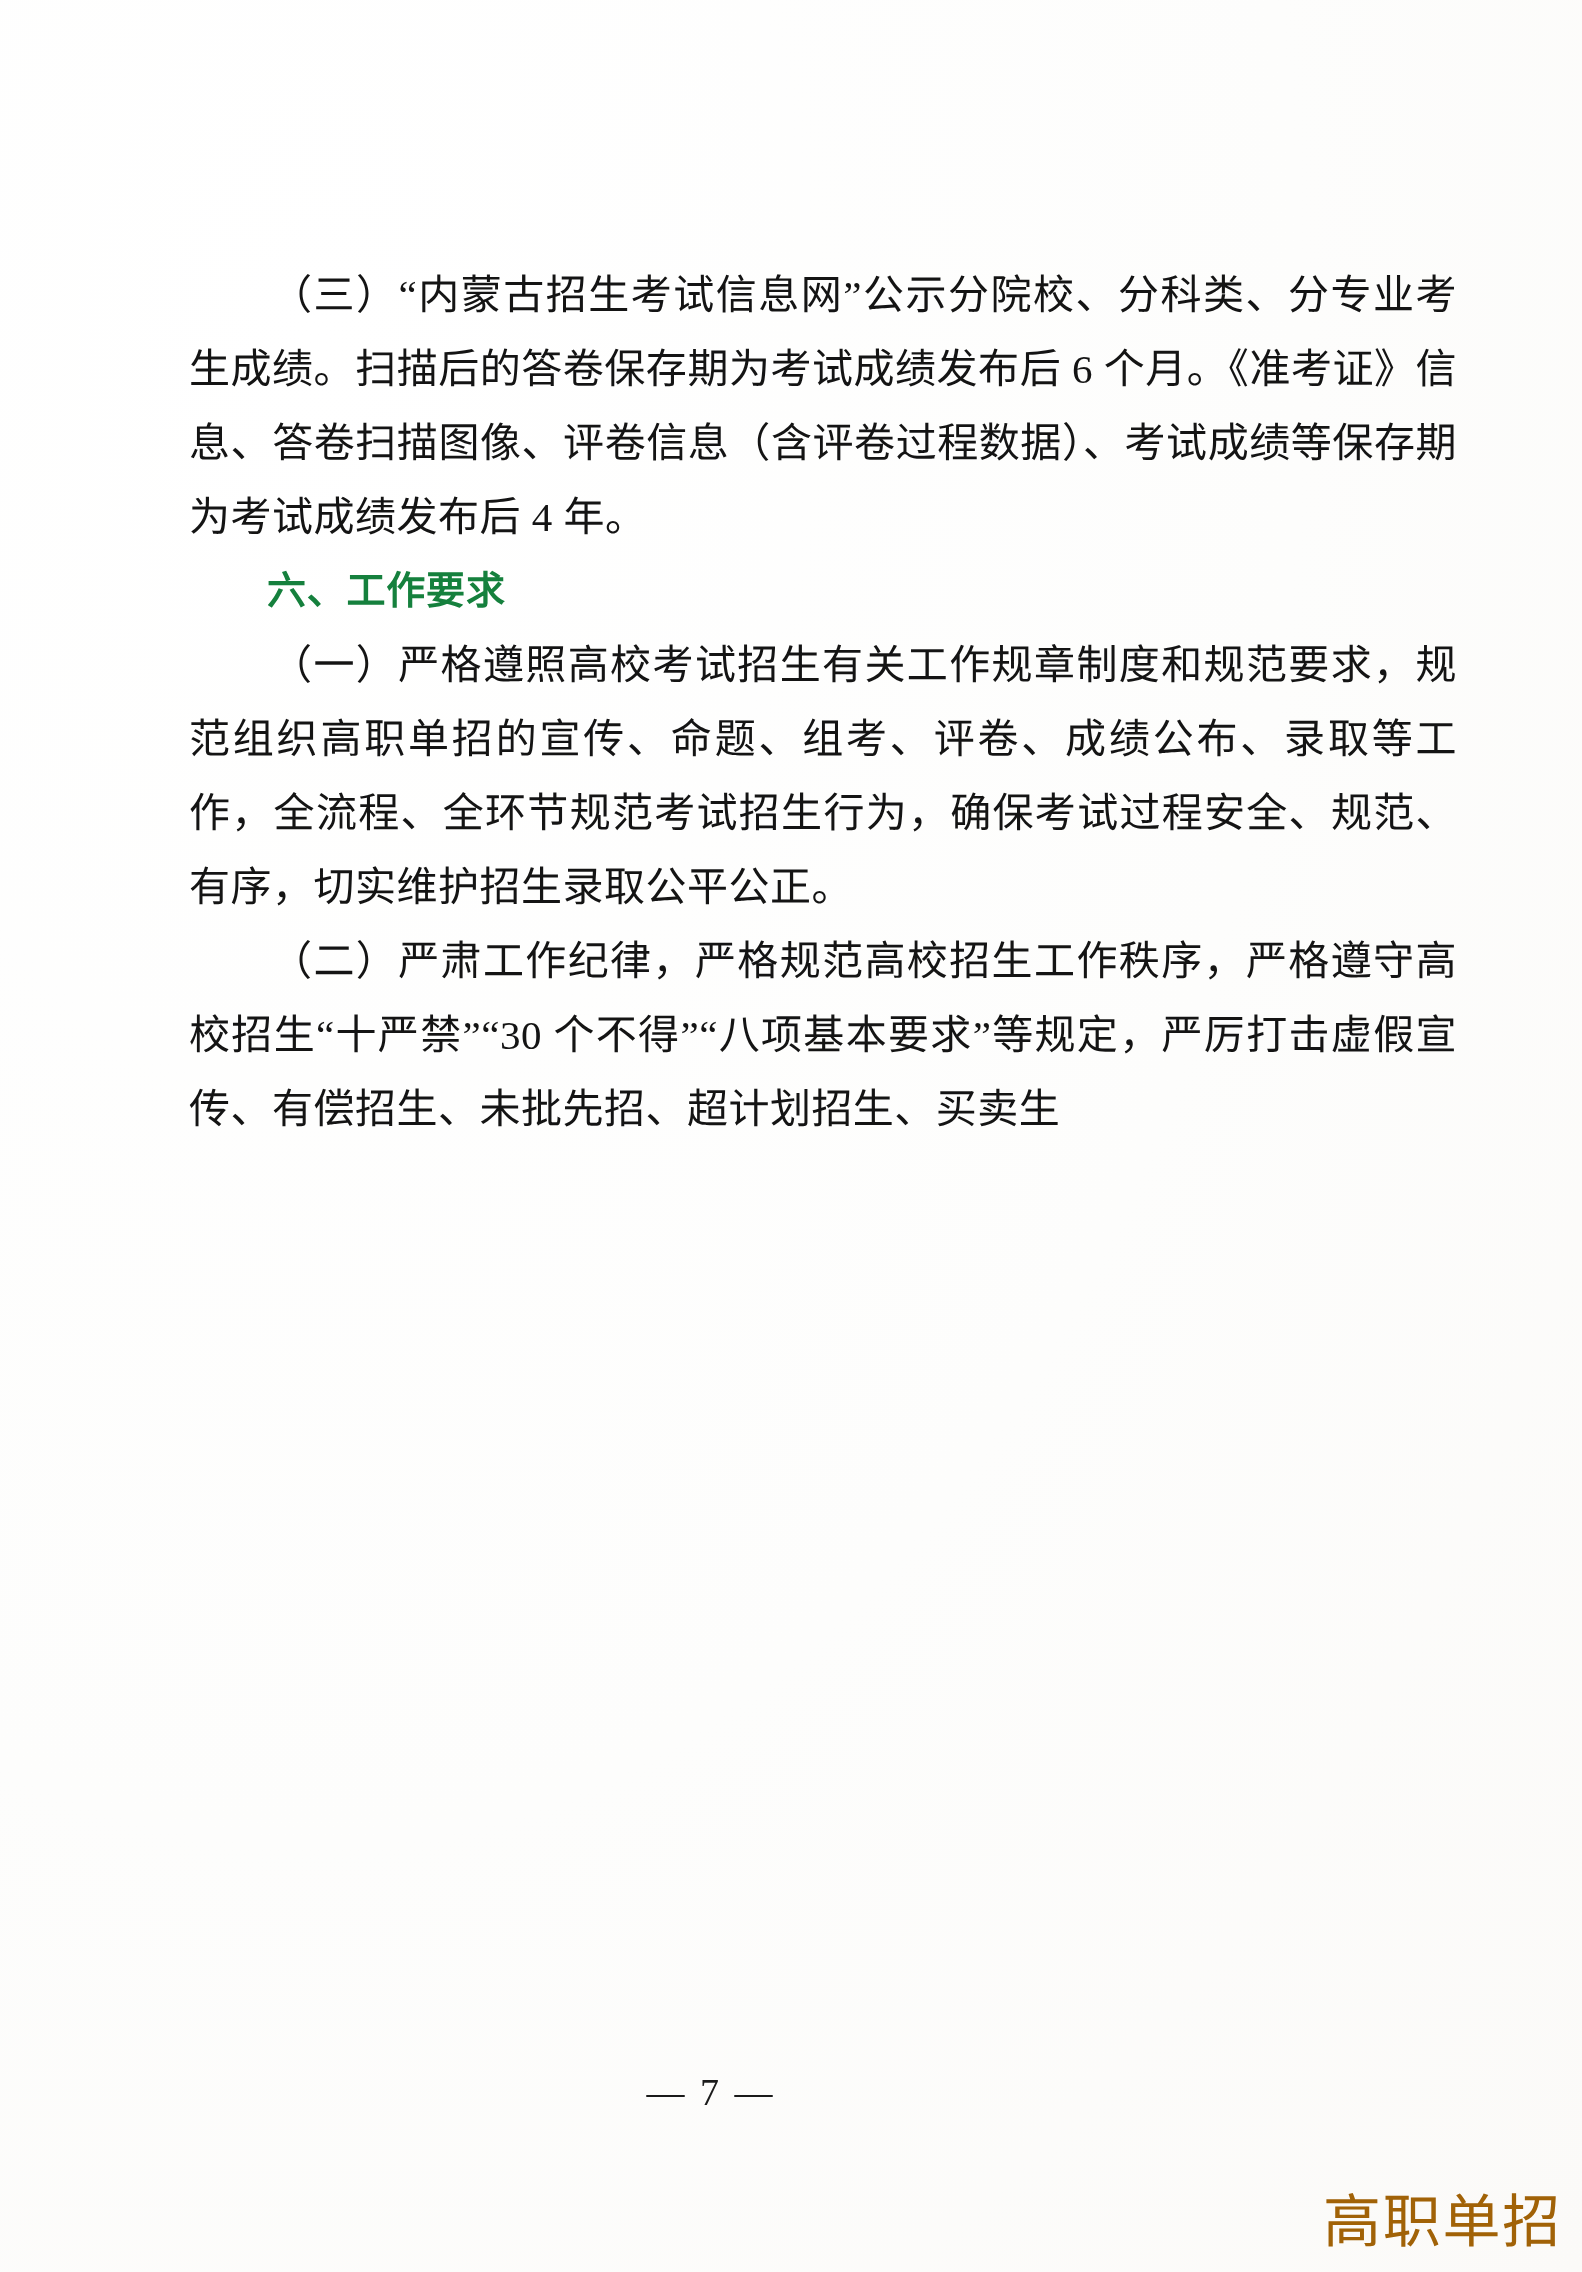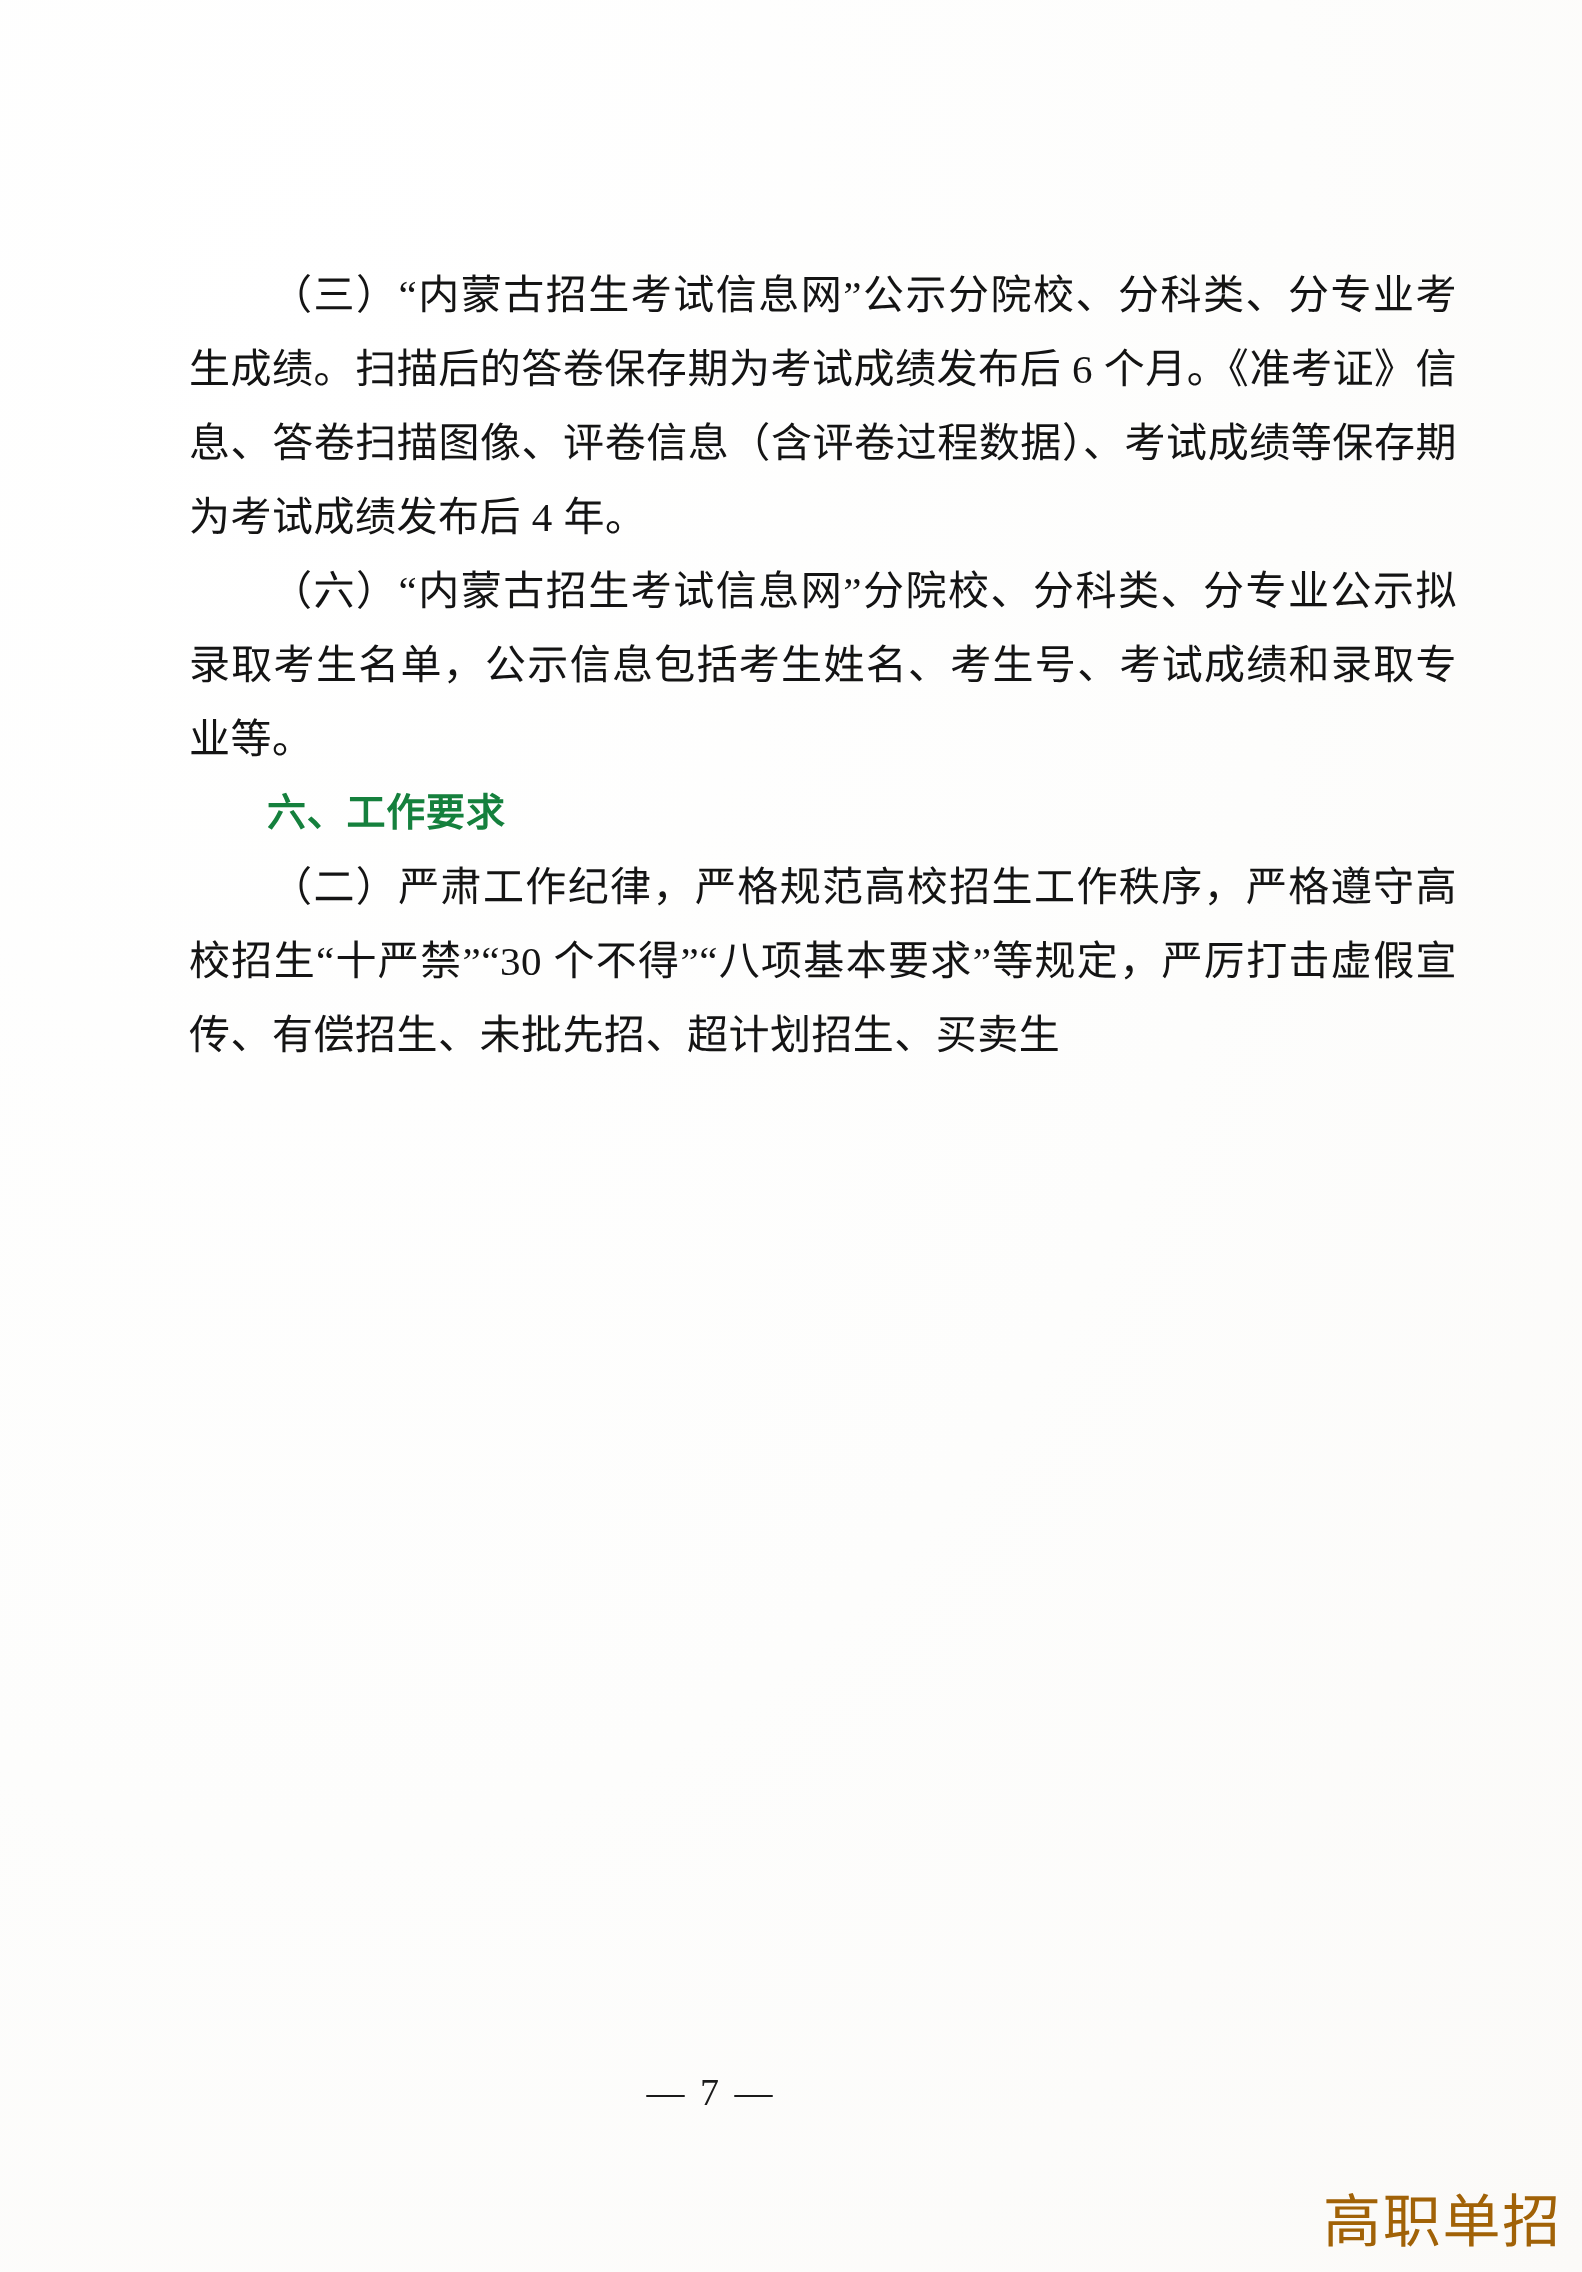--- a/index.html
+++ b/index.html
@@ -85,24 +85,24 @@
 
 <div class="page">
   <div class="scan-tint"></div>
 
   <div class="content">
 
     <p class="para">（三）“内蒙古招生考试信息网”公示分院校、分科类、分专业考生成绩。扫描后的答卷保存期为考试成绩发布后 6 个月。《准考证》信息、答卷扫描图像、评卷信息（含评卷过程数据）、考试成绩等保存期为考试成绩发布后 4 年。</p>
 
 
 
-    <p class="para">（六）“内蒙古招生考试信息网”分院校、分科类、分专业公示拟录取考生名单，公示信息包括考生姓名、考生号、考试成绩和录取专业等。</p>
 
     <h2 class="section-heading">六、工作要求</h2>
 
+    <p class="para">（一）严格遵照高校考试招生有关工作规章制度和规范要求，规范组织高职单招的宣传、命题、组考、评卷、成绩公布、录取等工作，全流程、全环节规范考试招生行为，确保考试过程安全、规范、有序，切实维护招生录取公平公正。</p>
 
     <p class="para">（二）严肃工作纪律，严格规范高校招生工作秩序，严格遵守高校招生“十严禁”“30 个不得”“八项基本要求”等规定，严厉打击虚假宣传、有偿招生、未批先招、超计划招生、买卖生</p>
 
   </div>
 
   <div class="footer">
     <span class="page-number">— 7 —</span>
   </div>
 
   <div class="watermark">高职单招</div>

